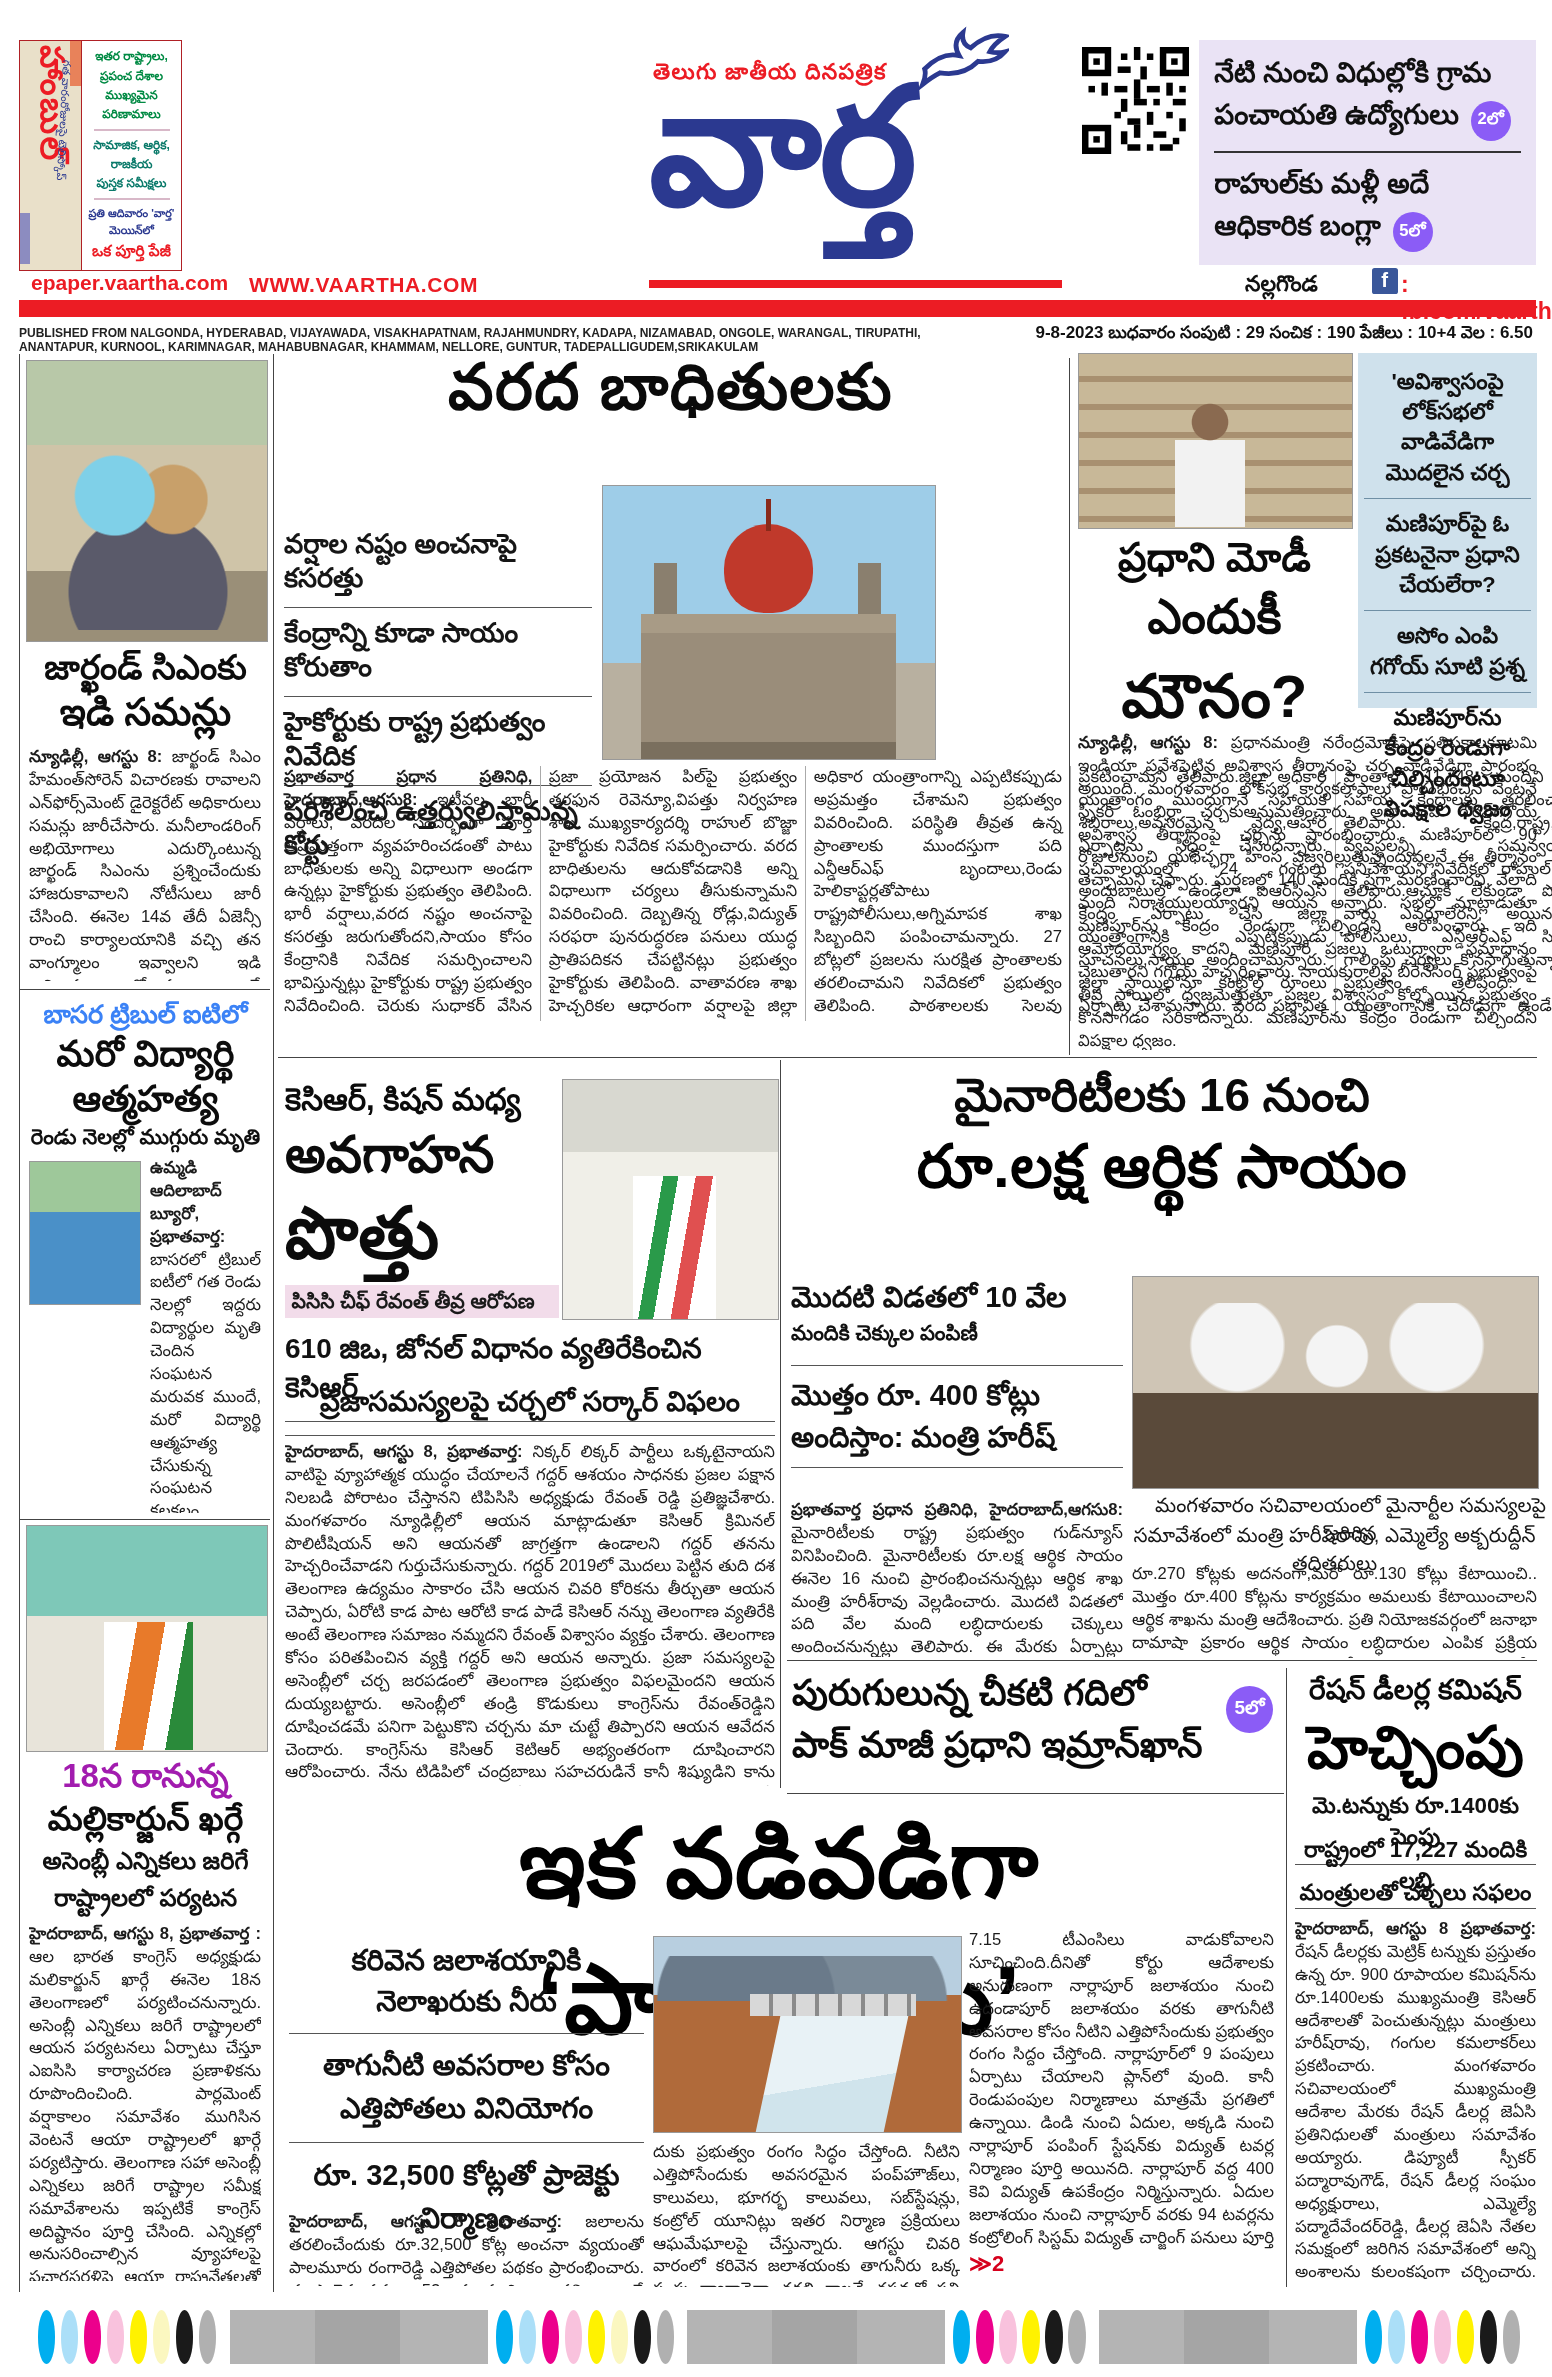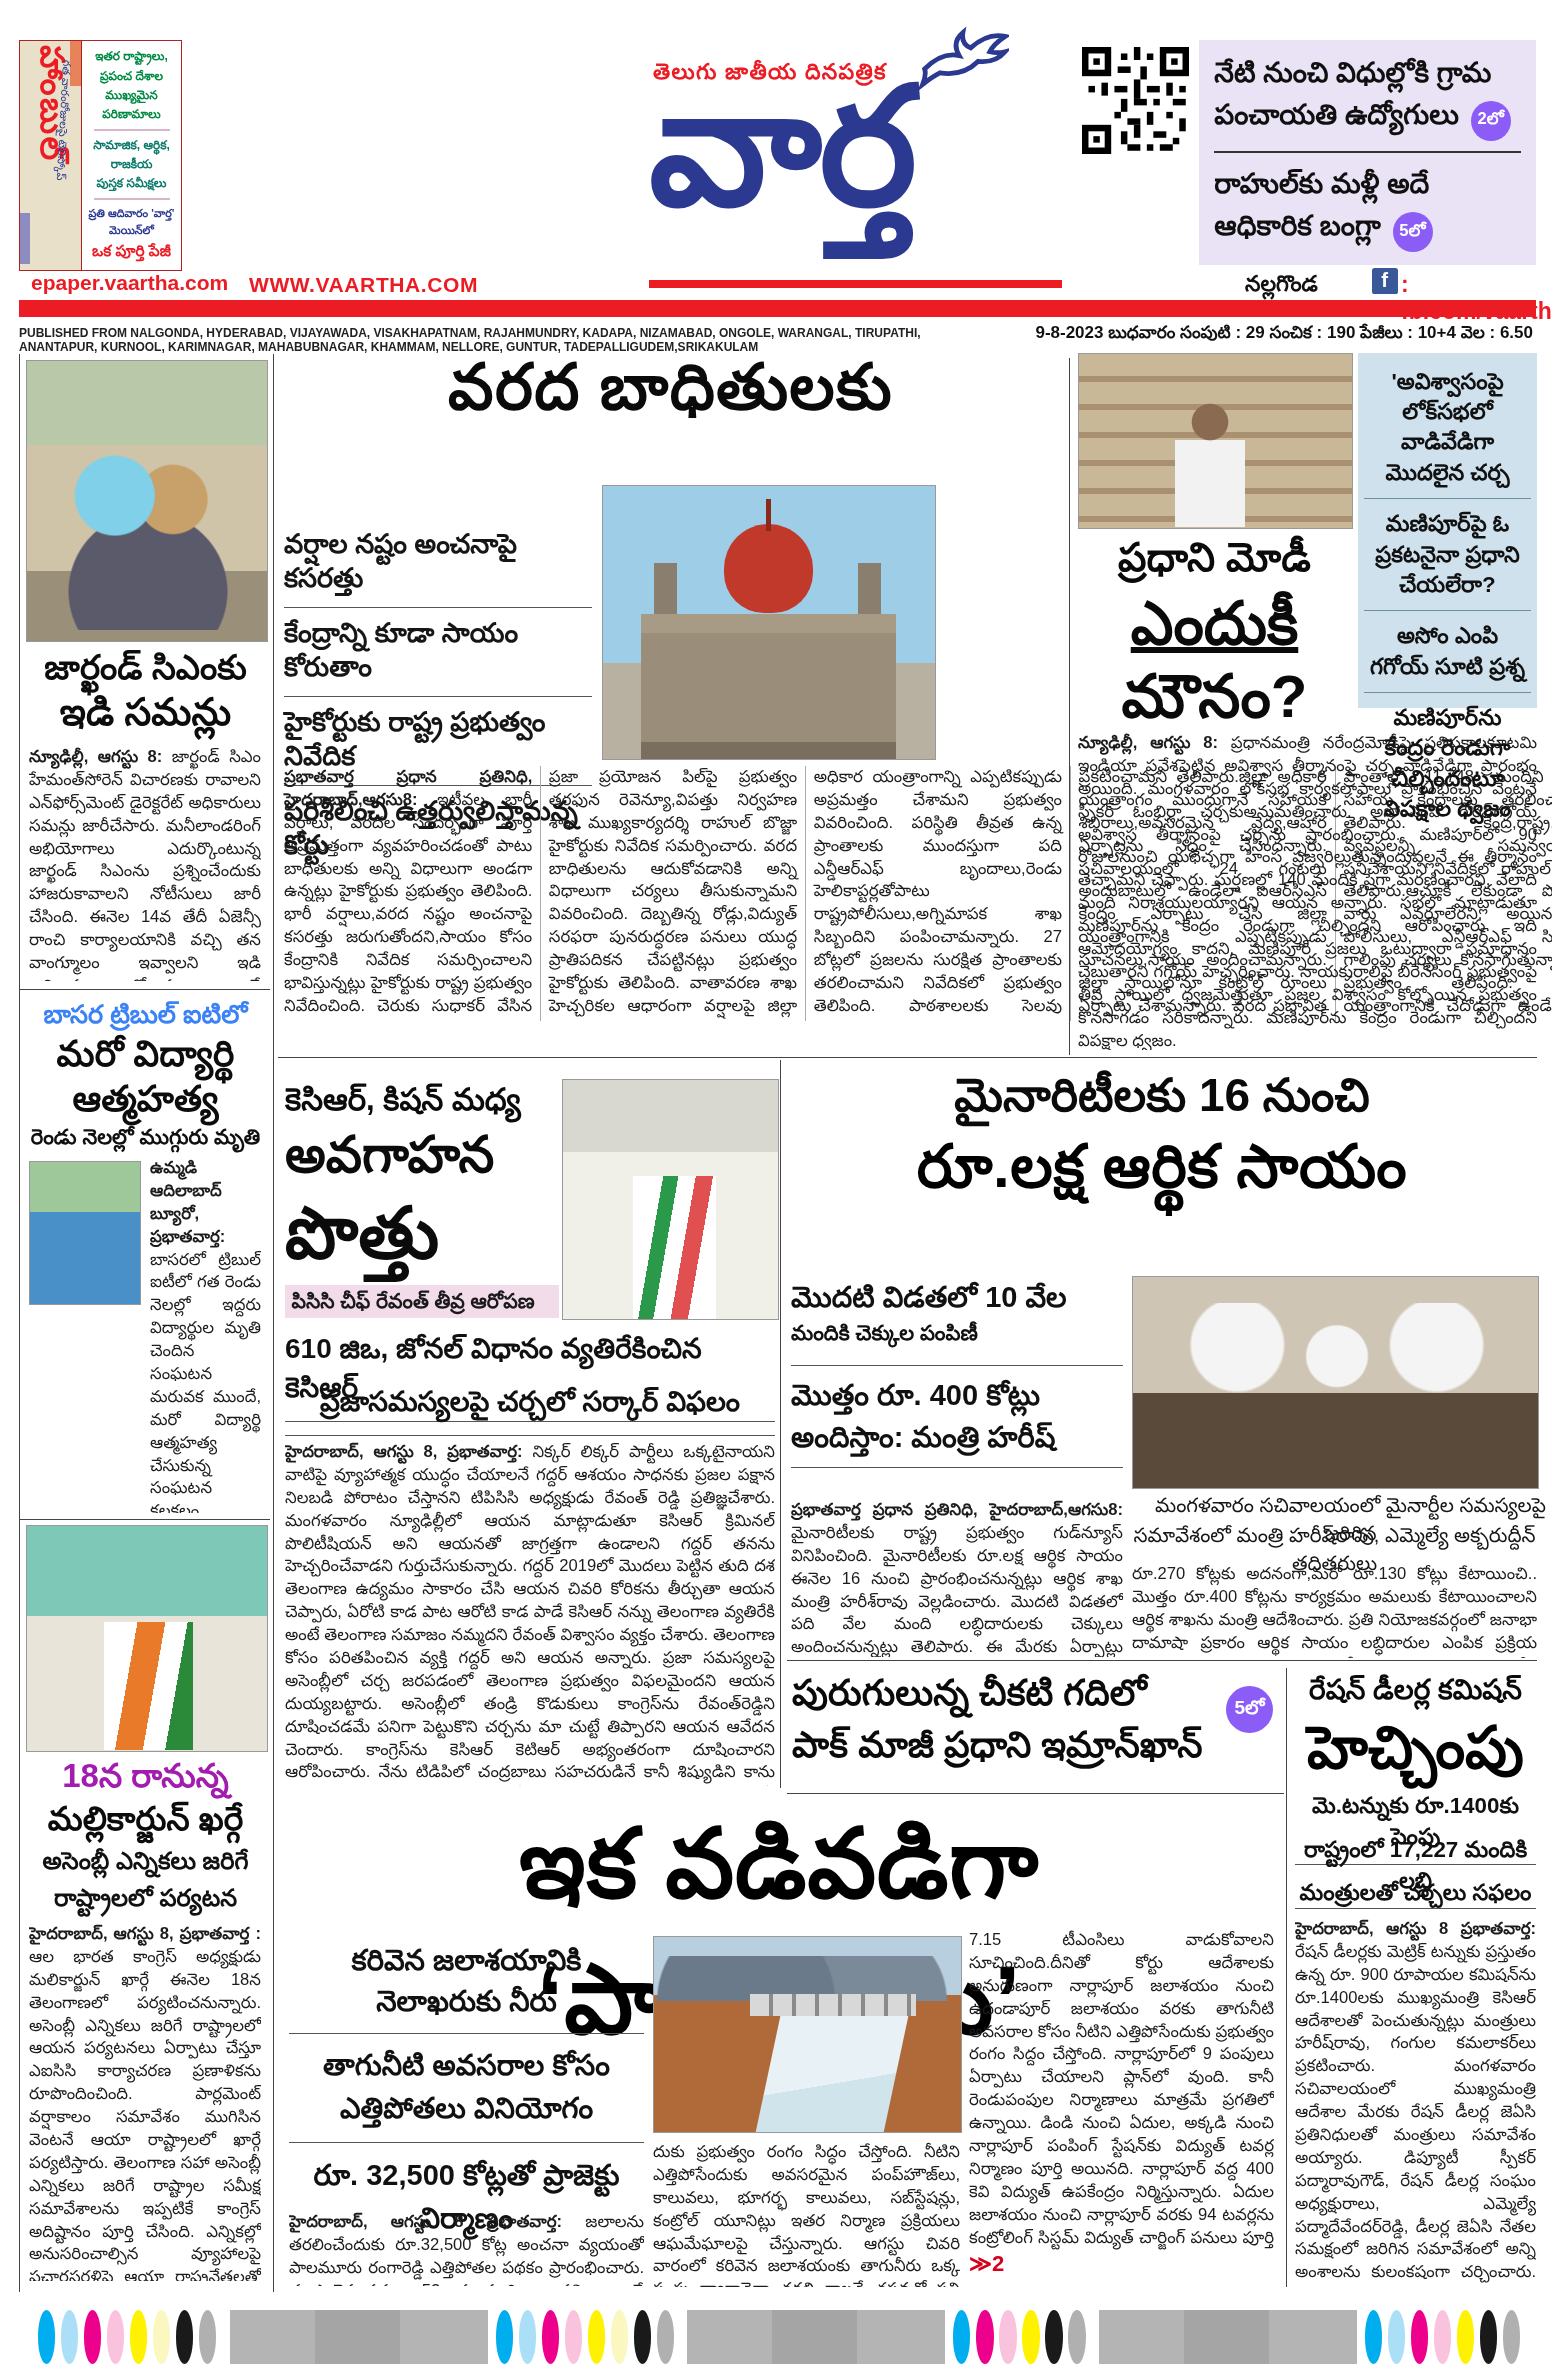--- a/index.html
+++ b/index.html
@@ -207,21 +207,21 @@
     <div class="abs" style="left:96px;top:45px;width:70px;height:128px;
          background:radial-gradient(circle at 50% 18%,#8a6a50 0 16%,transparent 17%),linear-gradient(180deg,transparent 0 32%,#f2f2f2 32%);"></div>
   </div>
   <div class="abs" style="left:1358px;top:353px;width:179px;height:355px;background:#cfe1ec;padding:3.8px 6.4px;box-sizing:border-box;">
     <div class="panel-item c">'అవిశ్వాసంపై లోక్‌సభలో వాడివేడిగా మొదలైన చర్చ</div>
     <div class="panel-item c">మణిపూర్‌పై ఓ ప్రకటనైనా ప్రధాని చేయలేరా?</div>
     <div class="panel-item c">అసోం ఎంపి గగోయ్ సూటి ప్రశ్న</div>
     <div class="panel-item c" style="border-bottom:none;">మణిపూర్‌ను కేంద్రం రెండుగా చీల్చిందంటూ విపక్షాల ధ్వజం</div>
   </div>
   <div class="abs c b" style="left:1078px;top:535px;width:273px;font-size:40px;color:#0a0a0a;">ప్రధాని మోడీ</div>
-  <div class="abs c b" style="left:1078px;top:589px;width:273px;font-size:60px;color:#0a0a0a;text-decoration:underline;">ఎందుకీ</div>
+  <div class="abs c b" style="left:1078px;top:589px;width:273px;font-size:48px;color:#0a0a0a;">ఎందుకీ</div>
   <div class="abs c b" style="left:1078px;top:662px;width:273px;font-size:60px;color:#0a0a0a;">మౌనం?</div>
   <div class="abs body-txt j" style="left:1078px;top:732px;width:459px;height:318px;">
     <span class="dateline">న్యూఢిల్లీ, ఆగస్టు 8:</span>
     <span>ప్రధానమంత్రి నరేంద్రమోడీపై ప్రతిపక్షాలకూటమి ఇండియా ప్రవేశపెట్టిన అవిశ్వాస తీర్మానంపై చర్చ వాడివేడిగా ప్రారంభం అయింది. మంగళవారం లోక్‌సభ కార్యకలాపాలు ప్రారంభించిన వెంటనే స్పీకర్ ఓంబిర్లా చర్చకుఅనుమతించారు. అసోంఎంపి గౌరవ్‌గగోయ్ అవిశ్వాస తీర్మానంపై చర్చను ప్రారంభించారు. మణిపూర్‌లో 90 రోజులనుంచి యధేచ్ఛగా హింస ప్రజ్వరిల్లుతున్నందువల్లనే ఈ తీర్మానం తెచ్చామని చెప్పారు. ఘర్షణల్లో 140 మందికి పైగా మరణించారని, వేలాది మంది నిరాశ్రయులయ్యారని ఆయన అన్నారు. సభలో మాట్లాడుతూ మణిపూర్‌ను కేంద్రం రెండుగా చీల్చిందని ఆరోపించారు. ఇది ఆమోదయోగ్యం కాదని, మణిపూర్ ప్రజలు ఒటుద్వారా సమాధానం చెబుతారని గగోయ్ హెచ్చరించారు. నాయకురాలిపై బీరేన్‌సింగ్ ప్రభుత్వంపై తీవ్ర స్థాయిలో ధ్వజమెత్తుతూ ప్రజల విశ్వాసం కోల్పోయిన ప్రభుత్వం కొనసాగడం సరికాదన్నారు. మణిపూర్‌ను కేంద్రం రెండుగా చీల్చిందని విపక్షాల ధ్వజం.</span>
   </div>
 
   <div class="abs hrule" style="left:278px;top:1057px;width:1259px;"></div>
 
   <div class="abs b" style="left:285px;top:1082px;width:268px;font-size:31px;color:#0b0b0b;">కెసిఆర్, కిషన్ మధ్య</div>
   <div class="abs b" style="left:285px;top:1125px;width:268px;font-size:51px;color:#0b0b0b;">అవగాహన</div>

